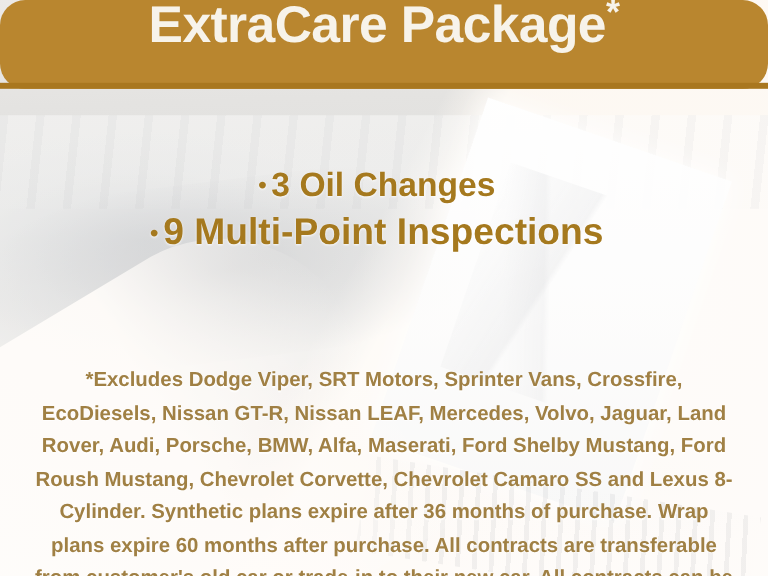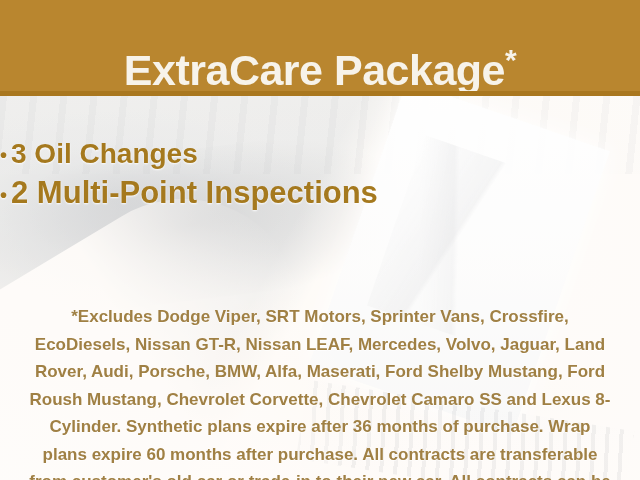--- a/index.html
+++ b/index.html
@@ -90,26 +90,27 @@
     left: 0; top: 96px;
     width: 640px; height: 384px;
     background: rgba(255,255,255,0.42);
   }
 
   
   .banner {
     position: absolute;
     left: 0; top: 0;
     width: 640px;
-    height: 96px;
+    height: 74px;
     background: #b9862f;
     box-sizing: border-box;
     display: flex;
-    align-items: flex-end;
+    align-items: flex-start;
     justify-content: center;
+    border-radius: 21px;
   }
   .banner::after {
     content: "";
     position: absolute;
     left: 0; bottom: 0;
     width: 100%; height: 5px;
     background: #a9771f;
   }
   .banner-title {
     color: #f7f3ea;
@@ -125,21 +126,21 @@
     font-size: 30px;
     vertical-align: super;
     line-height: 0;
   }
 
   
   .benefits {
     position: absolute;
     left: 0; top: 136px;
     width: 628px;
-    text-align: left;
+    text-align: center;
     list-style: none;
     margin: 0;
     padding: 0;
   }
   .benefit {
     color: #a5791e;
     font-size: 29px;
     font-weight: bold;
     line-height: 1.32;
     white-space: nowrap;
@@ -182,18 +183,18 @@
     <div class="photo-sleeve"></div>
     <div class="photo-wash"></div>
   </div>
 
   <div class="banner">
     <h1 class="banner-title"><span>ExtraCare Package</span><span class="star">*</span></h1>
   </div>
 
   <ul class="benefits">
     <li class="benefit benefit-1"><span class="dot">•</span><span>3 Oil Changes</span></li>
-    <li class="benefit benefit-3"><span class="dot">•</span><span>2 Multi-Point Inspections</span></li>
+    <li class="benefit benefit-3"><span class="dot">•</span><span>9 Multi-Point Inspections</span></li>
   </ul>
 
   <p class="disclaimer">*Excludes Dodge Viper, SRT Motors, Sprinter Vans, Crossfire, EcoDiesels, Nissan GT-R, Nissan LEAF, Mercedes, Volvo, Jaguar, Land Rover, Audi, Porsche, BMW, Alfa, Maserati, Ford Shelby Mustang, Ford Roush Mustang, Chevrolet Corvette, Chevrolet Camaro SS and Lexus 8-Cylinder. Synthetic plans expire after 36 months of purchase. Wrap plans expire 60 months after purchase. All contracts are transferable from customer's old car or trade-in to their new car. All contracts can be flat cancelled within 30 days if no services have been used. All other contracts have a $25 cancellation fee. See dealer for details.</p>
 
 </div>
 
 </body></html>

